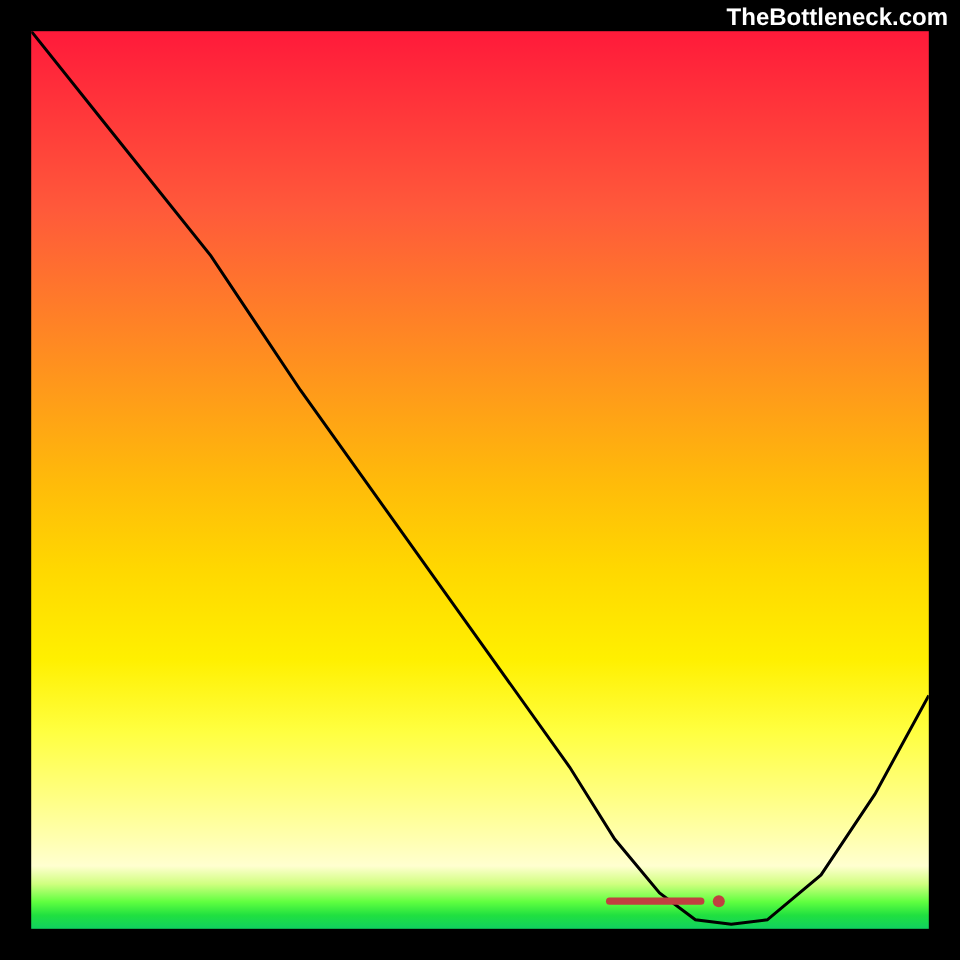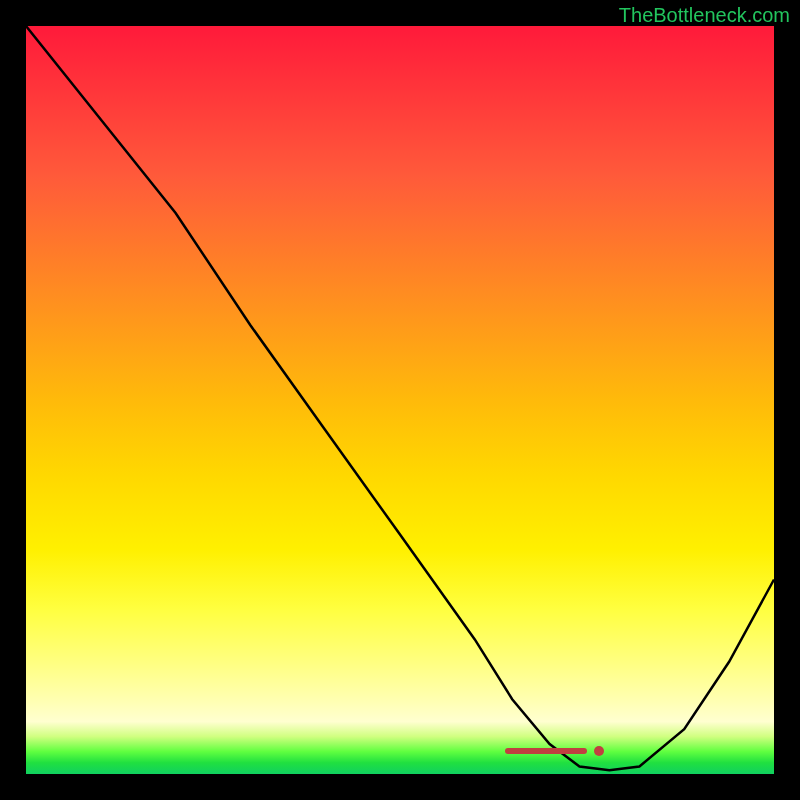--- a/index.html
+++ b/index.html
@@ -11,23 +11,23 @@
       width: 800px;
       height: 800px;
       background: #000;
       font-family: Arial, sans-serif;
       position: relative;
     }
     .watermark {
       position: absolute;
       top: 4px;
       right: 10px;
-      color: #22c55e;
+      color: #ffffff;
       font-size: 20px;
-      font-weight: normal;
+      font-weight: bold;
       z-index: 10;
     }
     .chart-area {
       position: absolute;
       top: 26px;
       left: 26px;
       width: 748px;
       height: 748px;
       background: linear-gradient(to bottom,
         #ff1a3a 0%,

